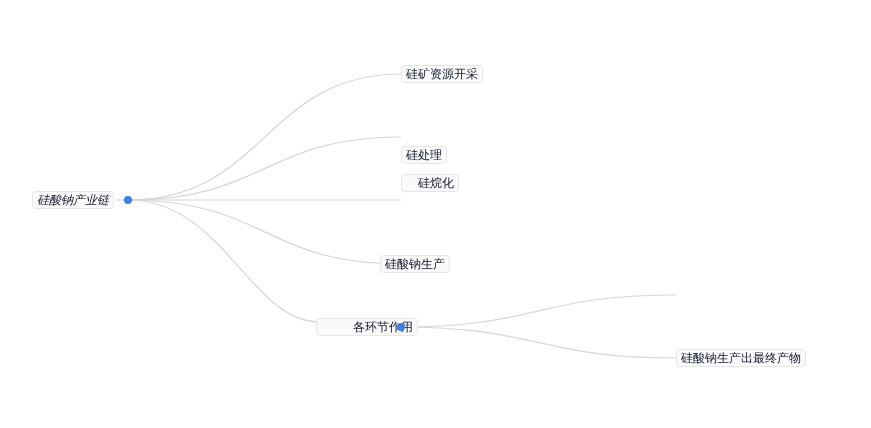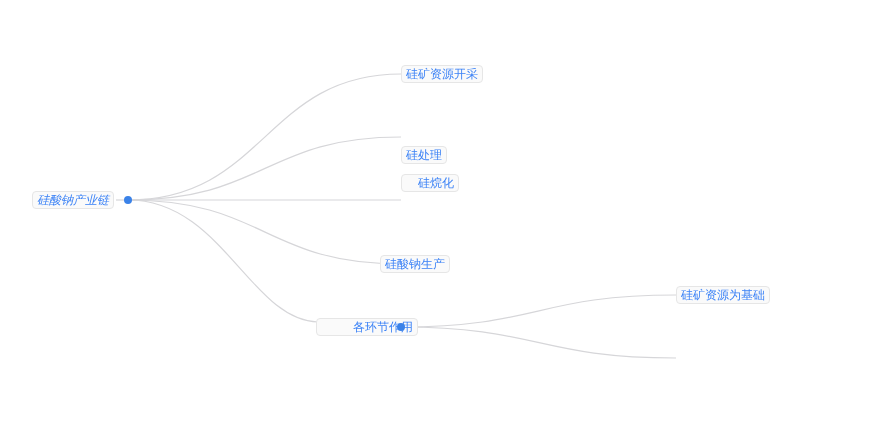--- a/index.html
+++ b/index.html
@@ -30,21 +30,21 @@
       stroke: #d6d6d9;
       stroke-width: 1.2;
     }
     .node {
       position: absolute;
       box-sizing: border-box;
       height: 18px;
       padding: 0 4px;
       font-size: 12px;
       line-height: 16px;
-      color: #3b82f6;
+      color: #0f172a;
       background: #fafafa;
       border: 1px solid #e6e6e6;
       border-radius: 4px;
       white-space: nowrap;
       cursor: pointer;
       transform: translateY(-50%);
     }
     .dot {
       position: absolute;
       width: 8px;
@@ -77,15 +77,15 @@
   <div class="node" style="left:32px; top:200px;font-style:italic;">硅酸钠产业链</div>
   <div class="dot" style="left:128px; top:200px;"></div>
 
   <div class="node" style="left:401px; top:74px;">硅矿资源开采</div>
   <div class="node" style="left:401px; top:155px;font-family:Liberation Serif, serif;">硅处理</div>
   <div class="node" style="left:401px; top:183px;padding-left:16px;">硅烷化</div>
   <div class="node" style="left:380px; top:264px;">硅酸钠生产</div>
   <div class="node" style="left:316px; top:327px;padding-left:36px;">各环节作用</div>
   <div class="dot" style="left:401px; top:327px;"></div>
 
-  <div class="node" style="left:676px; top:295px;">硅矿资源为基础</div>
+  <div class="node" style="left:676px; top:358px;">硅酸钠生产出最终产物</div>
 
 </div>
 
 </body></html>

